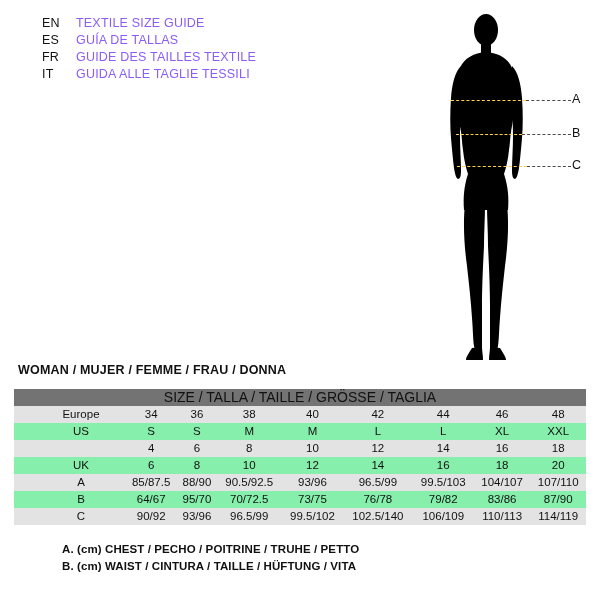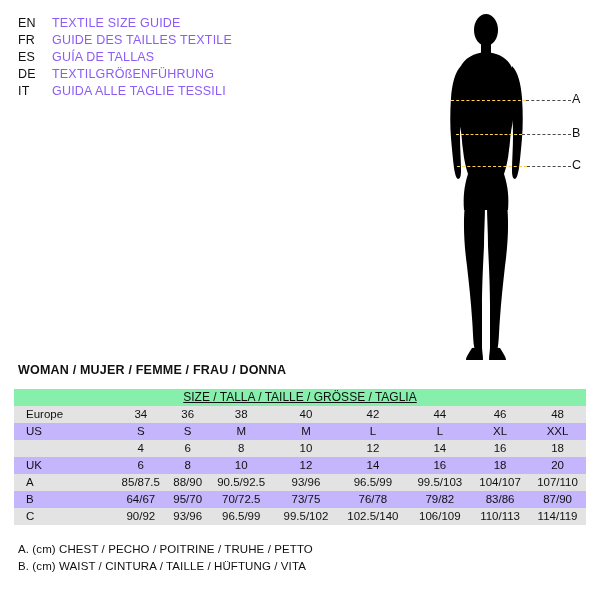--- a/index.html
+++ b/index.html
@@ -27,20 +27,21 @@
     display: flex;
     align-items: baseline;
     height: 17px;
     font-size: 12.5px;
     letter-spacing: 0.2px;
   }
   .lang-code {
     width: 34px;
     flex: 0 0 34px;
     color: #111;
+    margin-left: 24px;
   }
   .lang-text {
     color: #8b5cf6;
   }
 
   
   #figure-area {
     position: absolute;
     top: 8px;
     left: 420px;
@@ -91,70 +92,66 @@
   }
   #size-table td, #size-table th {
     padding: 0;
     height: 17px;
     line-height: 17px;
     text-align: center;
     font-weight: normal;
     color: #111;
   }
   #size-table .rowhead {
-    text-align: left;
-    padding-left: 12px;
+    text-align: center;
+    padding-left: 23px;
     width: 88px;
   }
   tr.head-row td {
-    background: #86efac;
+    background: #737373;
     text-align: left;
     padding-left: 6px;
     font-weight: normal;
-    font-size: 12px;
-    text-decoration: underline;
+    font-size: 14px;
   }
   tr.shade td { background: #e3e3e3; }
-  tr.plain td { background: #c4b5fd; }
+  tr.plain td { background: #86efac; }
 
   
   #footer-notes {
     position: absolute;
     top: 541px;
     left: 18px;
     width: 560px;
   }
   .note-row {
     font-size: 11.5px;
     height: 17px;
     line-height: 17px;
-    font-weight: normal;
+    font-weight: bold;
     color: #111;
     letter-spacing: 0.1px;
+    margin-left: 44px;
   }
 </style>
 </head>
 <body>
 
 <div id="header-langs">
   <div class="lang-row">
     <span class="lang-code">EN</span>
     <span class="lang-text">TEXTILE SIZE GUIDE</span>
   </div>
   <div class="lang-row">
-    <span class="lang-code">FR</span>
-    <span class="lang-text">GUIDE DES TAILLES TEXTILE</span>
-  </div>
-  <div class="lang-row">
     <span class="lang-code">ES</span>
     <span class="lang-text">GUÍA DE TALLAS</span>
   </div>
   <div class="lang-row">
-    <span class="lang-code">DE</span>
-    <span class="lang-text">TEXTILGRÖßENFÜHRUNG</span>
+    <span class="lang-code">FR</span>
+    <span class="lang-text">GUIDE DES TAILLES TEXTILE</span>
   </div>
   <div class="lang-row">
     <span class="lang-code">IT</span>
     <span class="lang-text">GUIDA ALLE TAGLIE TESSILI</span>
   </div>
 </div>
 
 <div id="figure-area">
   <svg id="figure-svg" width="175" height="360" viewBox="0 0 175 360">
     <g fill="#000000">

